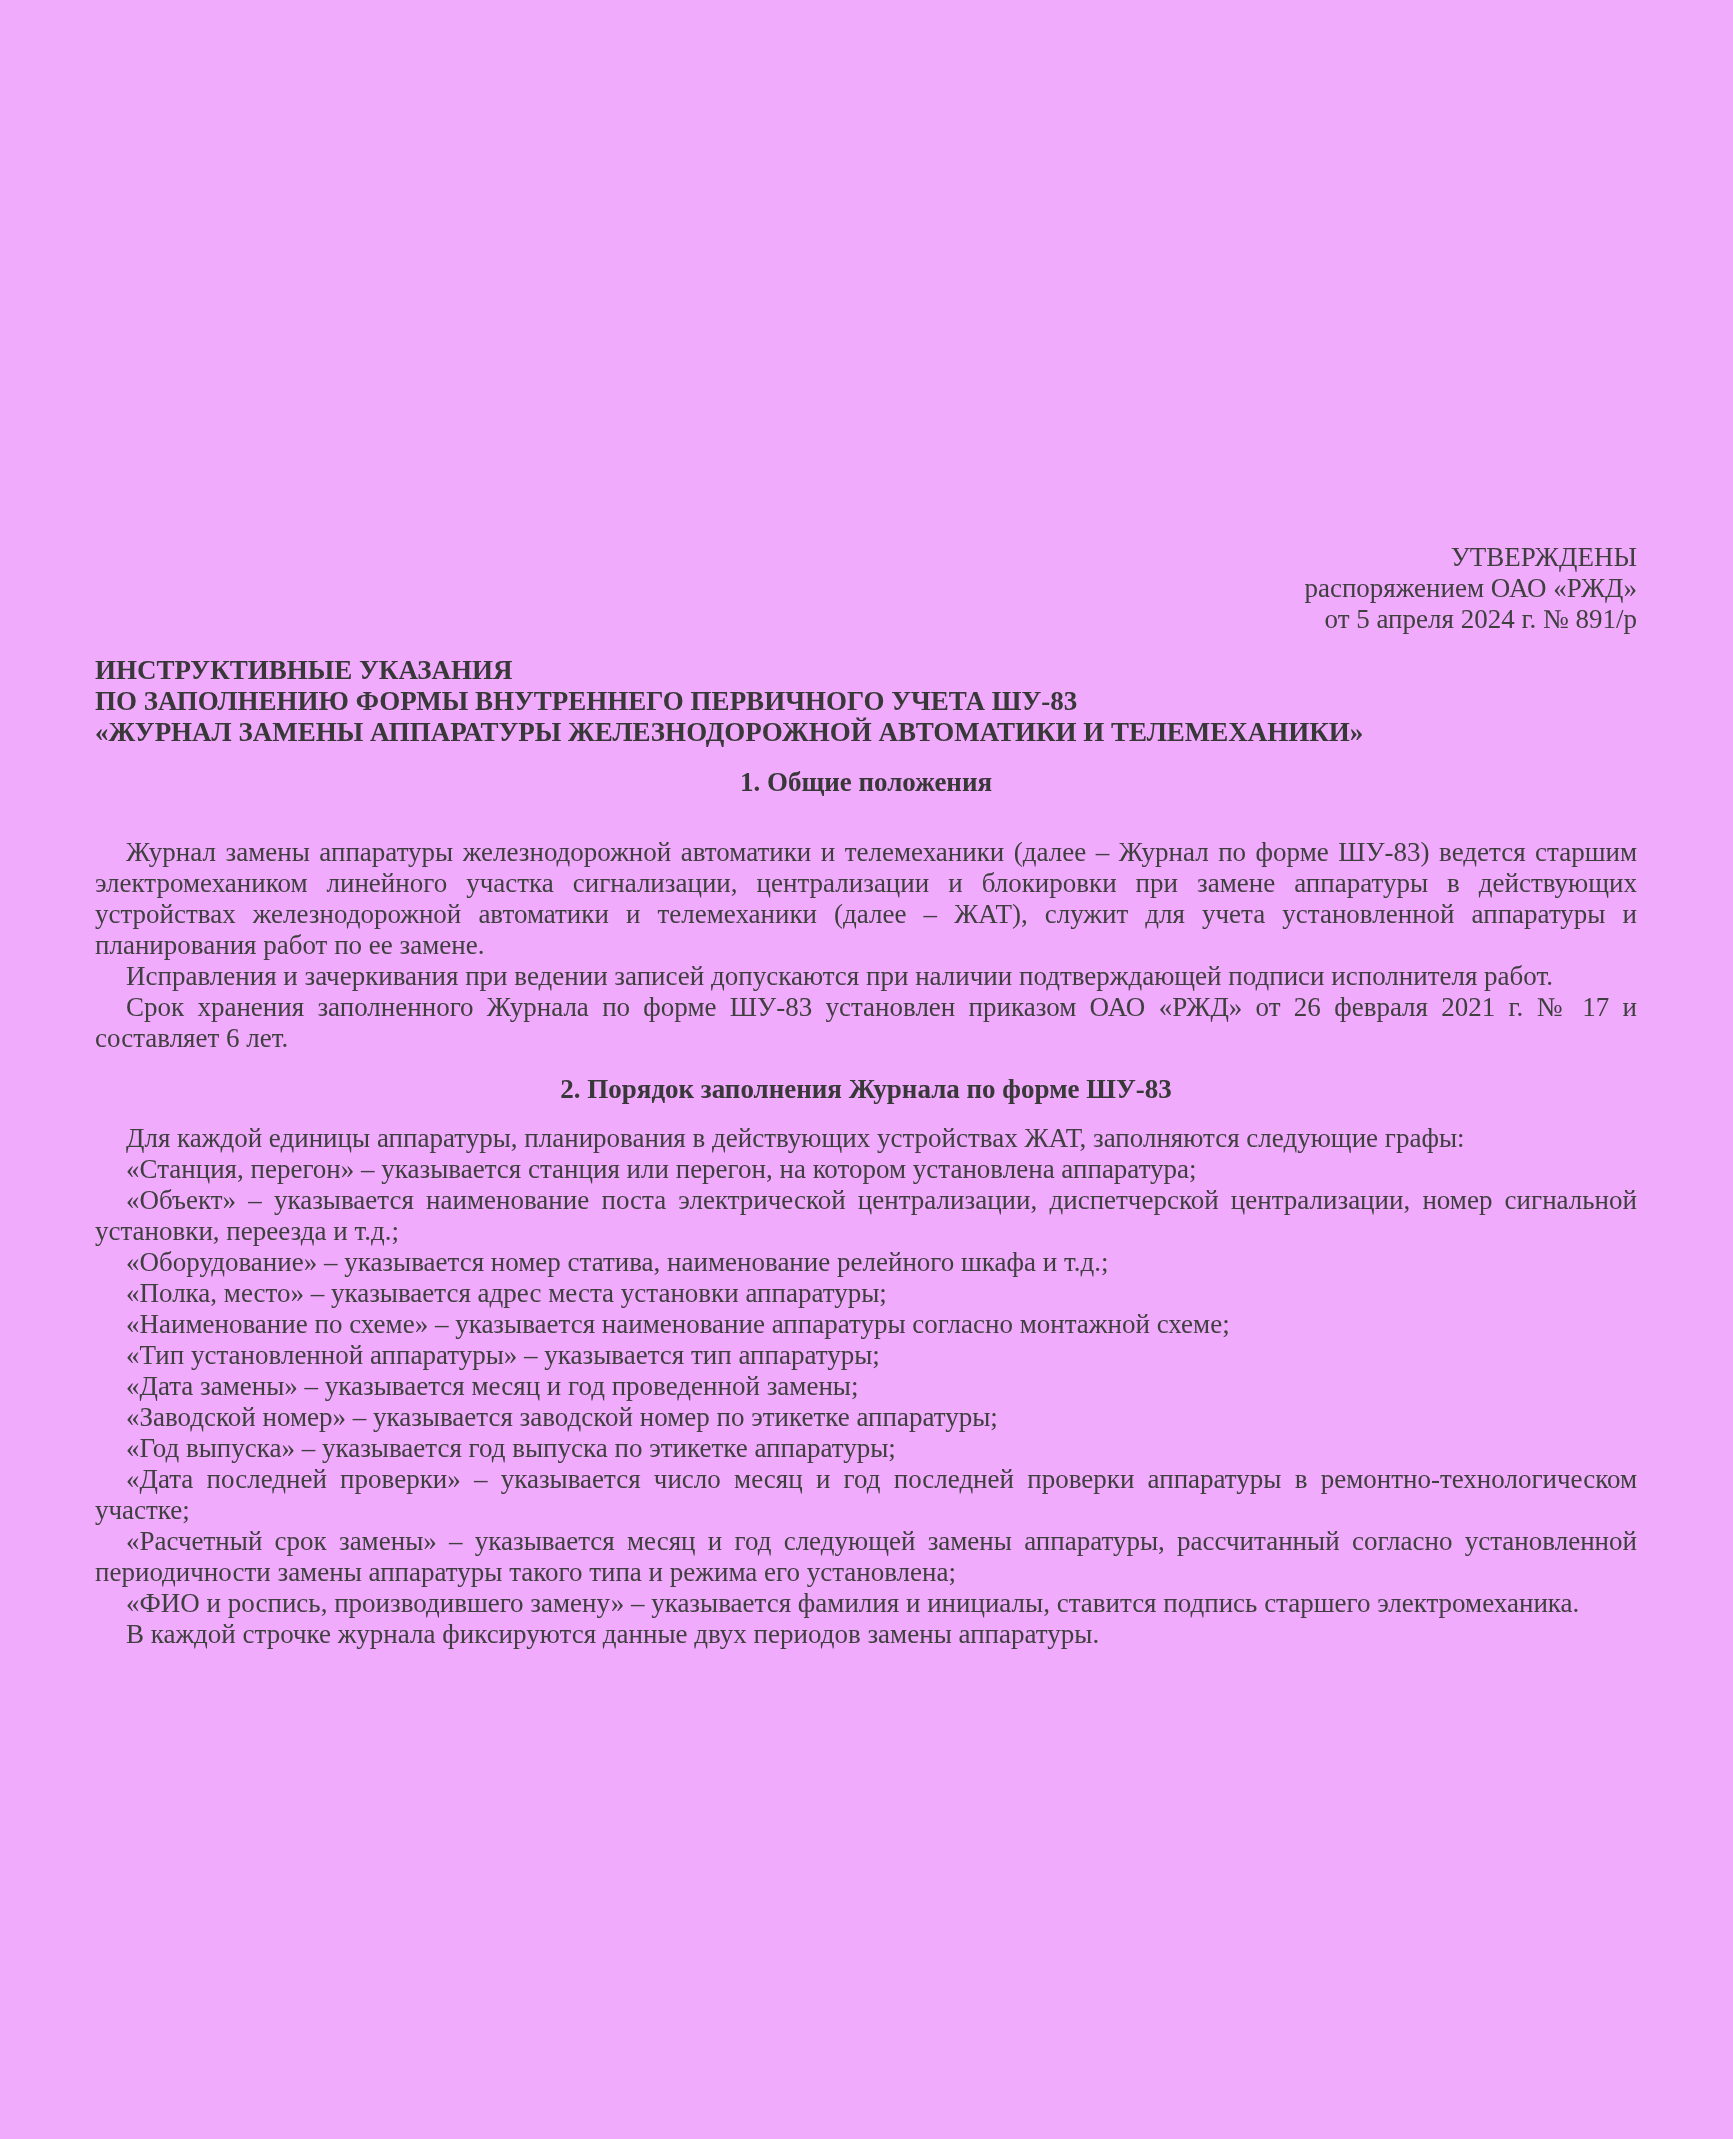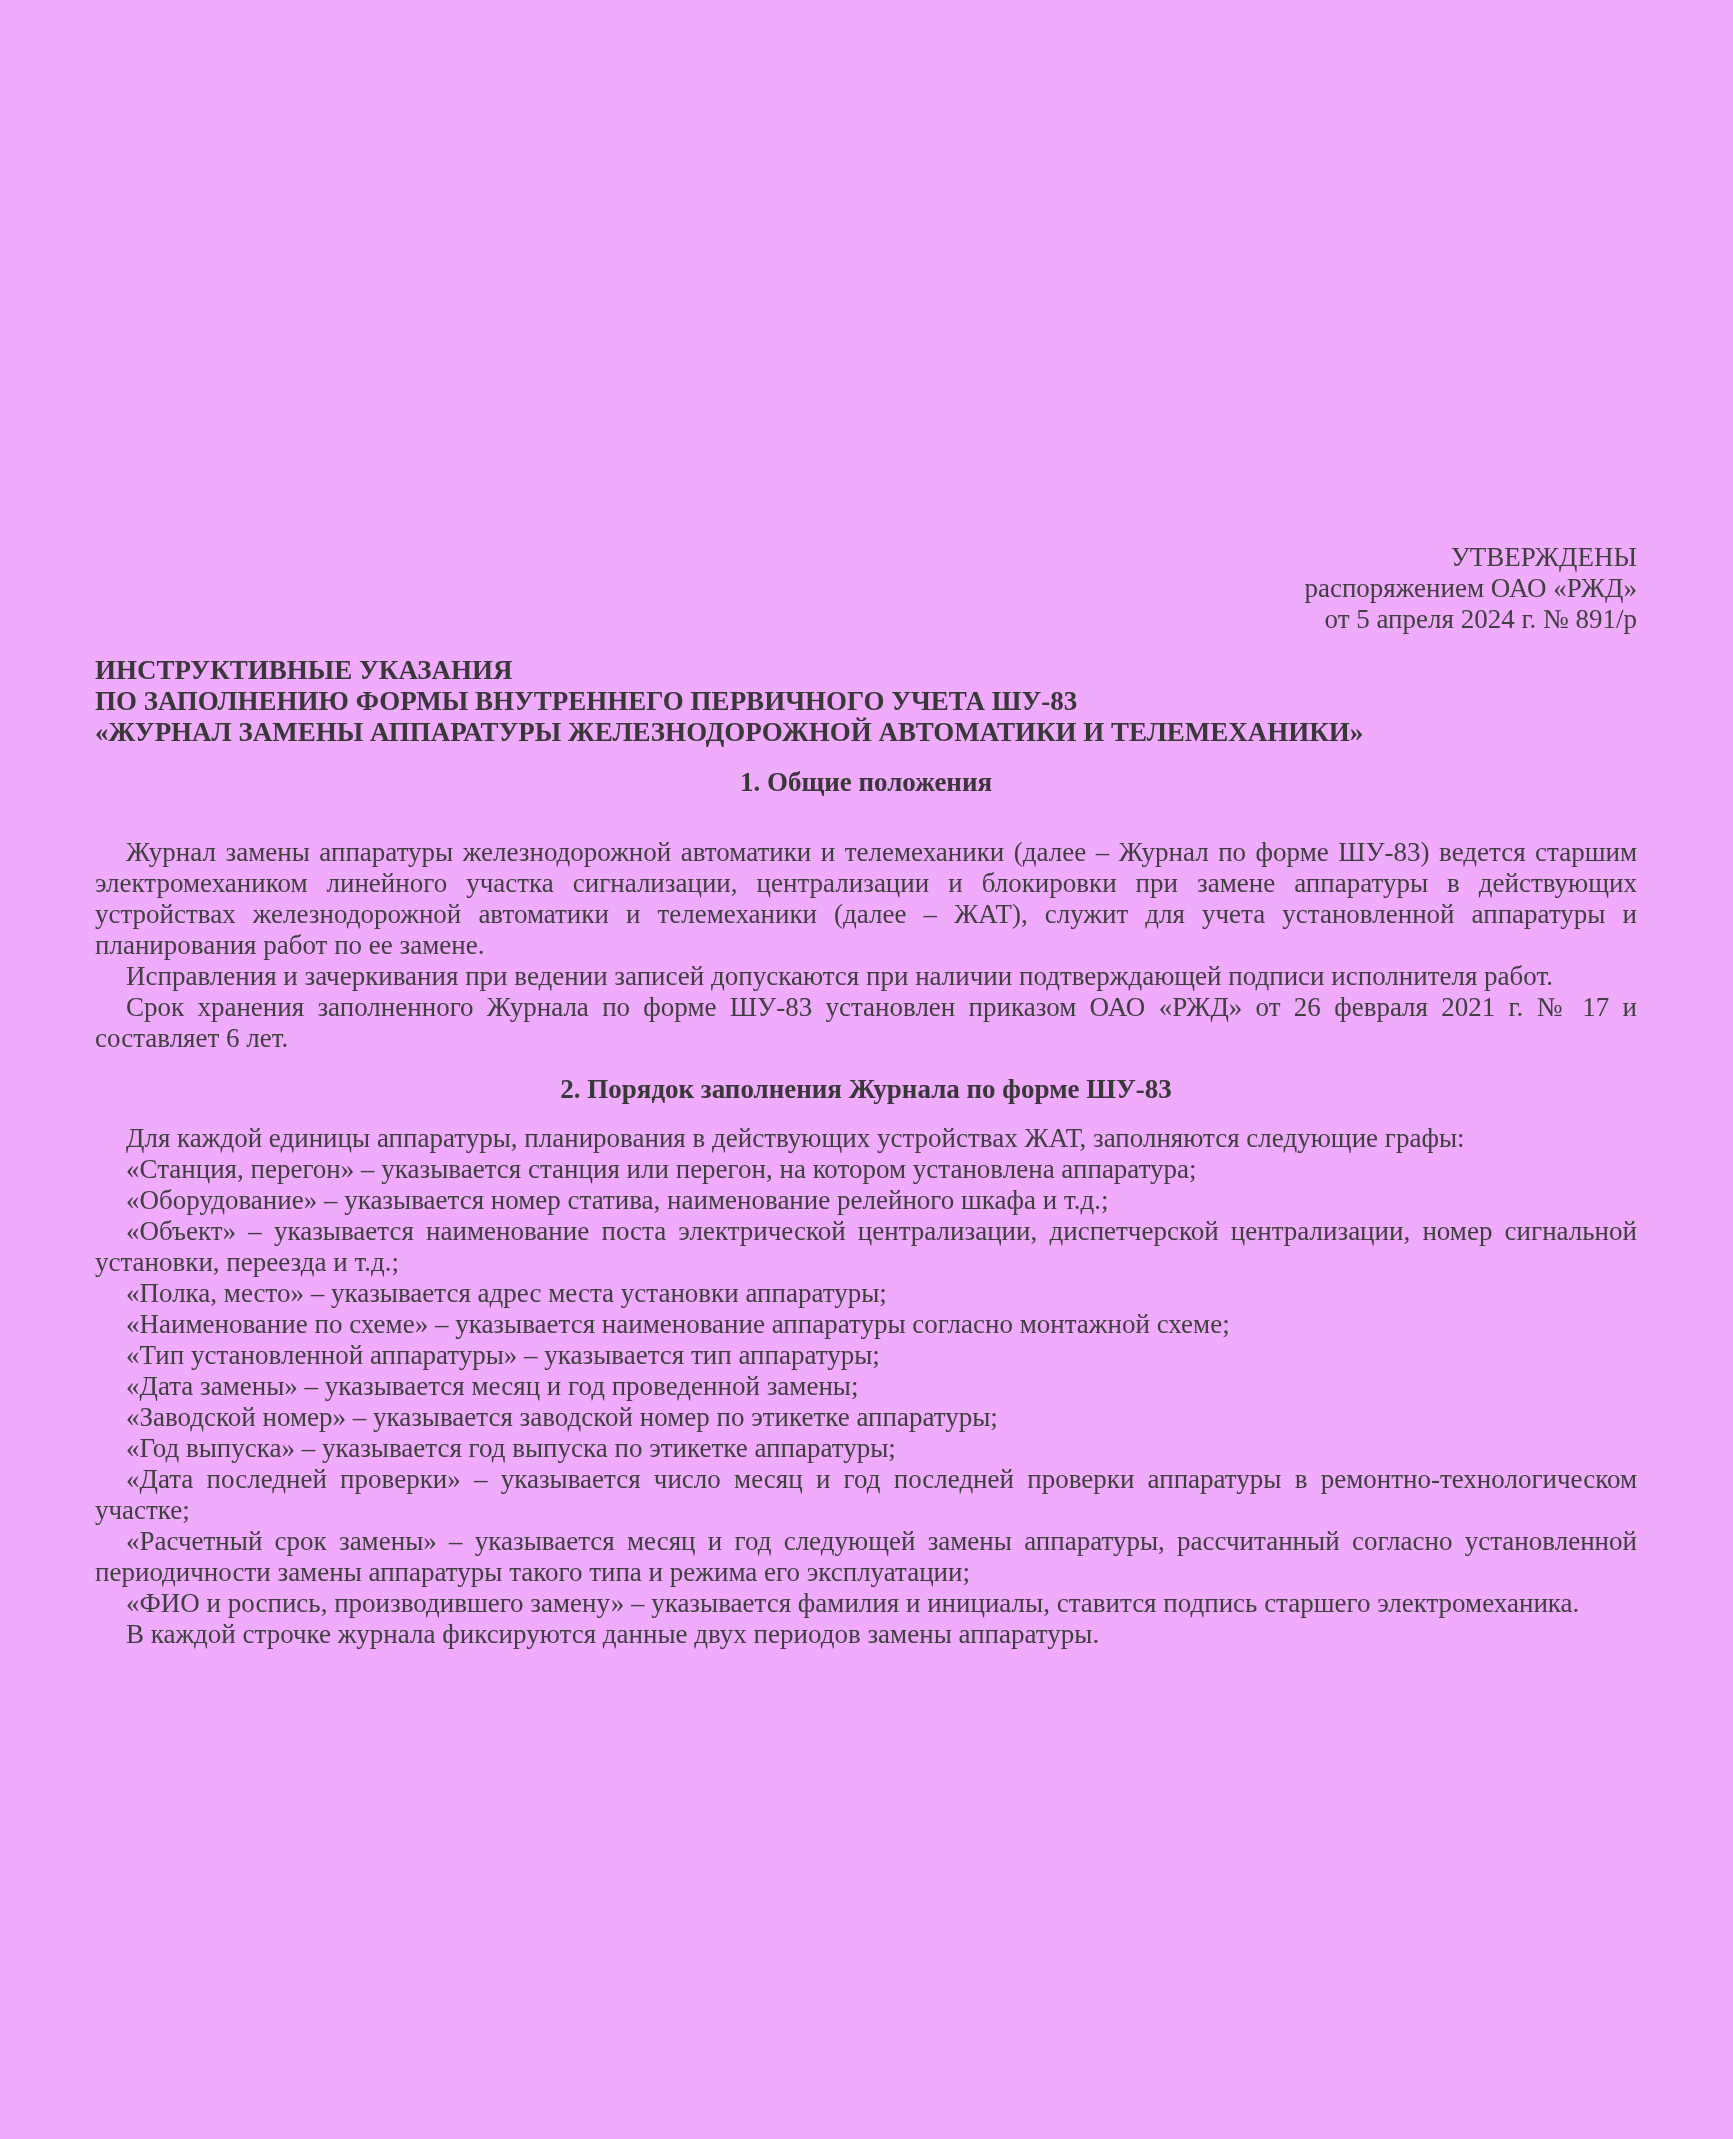--- a/index.html
+++ b/index.html
@@ -77,28 +77,28 @@
     <p>Журнал замены аппаратуры железнодорожной автоматики и телемеханики (далее – Журнал по форме ШУ-83) ведется старшим электромехаником линейного участка сигнализации, централизации и блокировки при замене аппаратуры в действующих устройствах железнодорожной автоматики и телемеханики (далее – ЖАТ), служит для учета установленной аппаратуры и планирования работ по ее замене.</p>
     <p>Исправления и зачеркивания при ведении записей допускаются при наличии подтверждающей подписи исполнителя работ.</p>
     <p>Срок хранения заполненного Журнала по форме ШУ-83 установлен приказом ОАО «РЖД» от 26 февраля 2021 г. № 17 и составляет 6 лет.</p>
   </div>
 
   <div class="section-heading second">2. Порядок заполнения Журнала по форме ШУ-83</div>
 
   <div class="paragraphs second">
     <p>Для каждой единицы аппаратуры, планирования в действующих устройствах ЖАТ, заполняются следующие графы:</p>
     <p>«Станция, перегон» – указывается станция или перегон, на котором установлена аппаратура;</p>
+    <p>«Объект» – указывается наименование поста электрической централизации, диспетчерской централизации, номер сигнальной установки, переезда и т.д.;</p>
     <p>«Оборудование» – указывается номер статива, наименование релейного шкафа и т.д.;</p>
-    <p>«Объект» – указывается наименование поста электрической централизации, диспетчерской централизации, номер сигнальной установки, переезда и т.д.;</p>
     <p>«Полка, место» – указывается адрес места установки аппаратуры;</p>
     <p>«Наименование по схеме» – указывается наименование аппаратуры согласно монтажной схеме;</p>
     <p>«Тип установленной аппаратуры» – указывается тип аппаратуры;</p>
     <p>«Дата замены» – указывается месяц и год проведенной замены;</p>
     <p>«Заводской номер» – указывается заводской номер по этикетке аппаратуры;</p>
     <p>«Год выпуска» – указывается год выпуска по этикетке аппаратуры;</p>
     <p>«Дата последней проверки» – указывается число месяц и год последней проверки аппаратуры в ремонтно-технологическом участке;</p>
-    <p>«Расчетный срок замены» – указывается месяц и год следующей замены аппаратуры, рассчитанный согласно установленной периодичности замены аппаратуры такого типа и режима его эксплуатации;</p>
+    <p>«Расчетный срок замены» – указывается месяц и год следующей замены аппаратуры, рассчитанный согласно установленной периодичности замены аппаратуры такого типа и режима его установлена;</p>
     <p>«ФИО и роспись, производившего замену» – указывается фамилия и инициалы, ставится подпись старшего электромеханика.</p>
     <p>В каждой строчке журнала фиксируются данные двух периодов замены аппаратуры.</p>
   </div>
 
 </div>
 
 
 </body></html>

